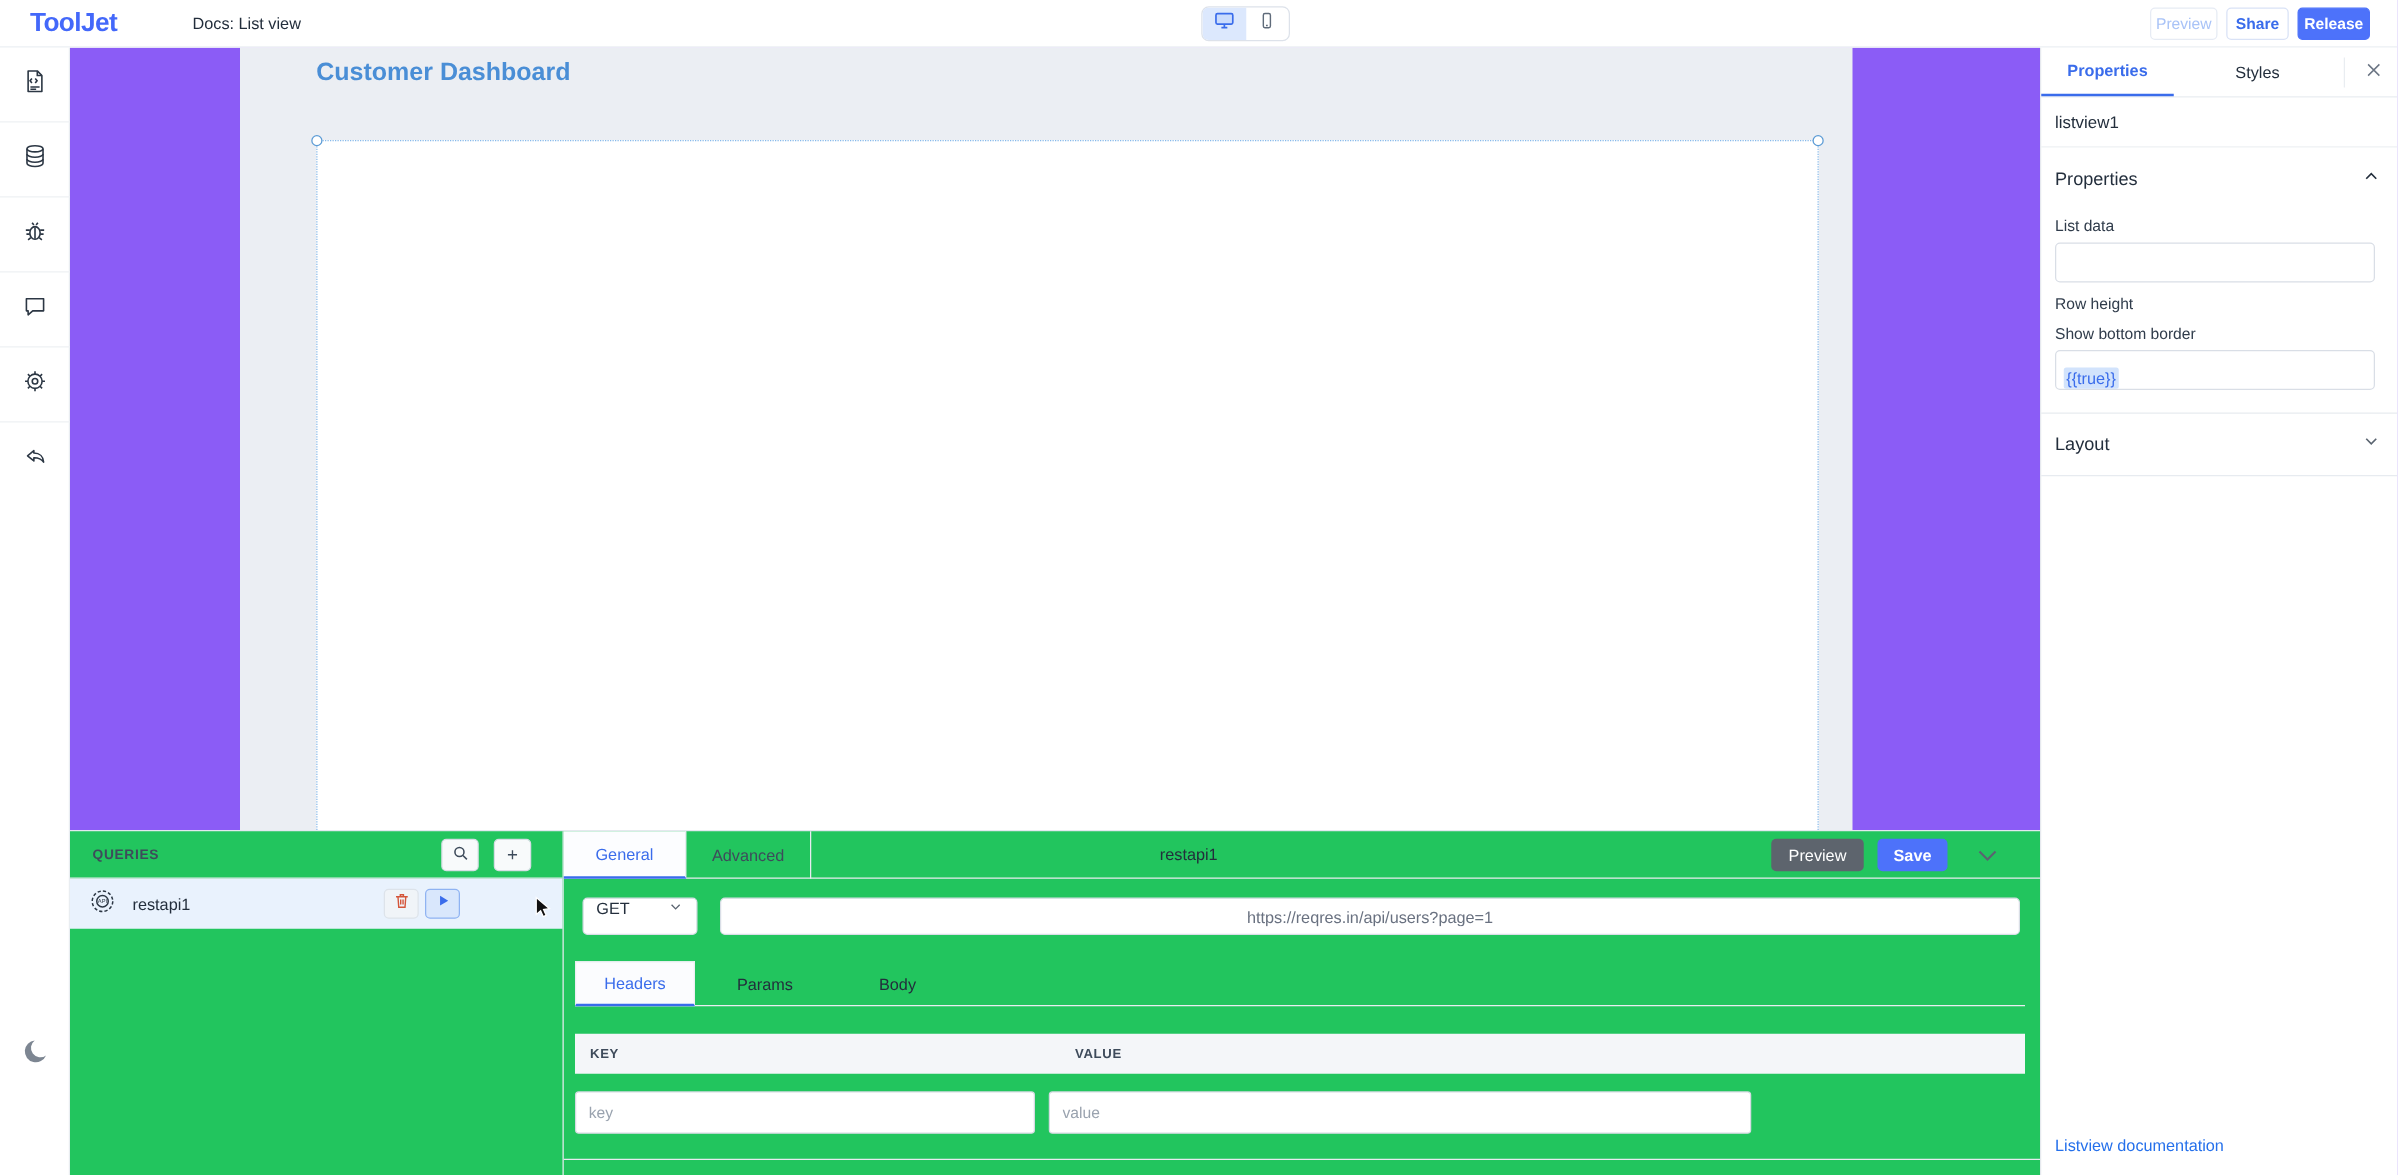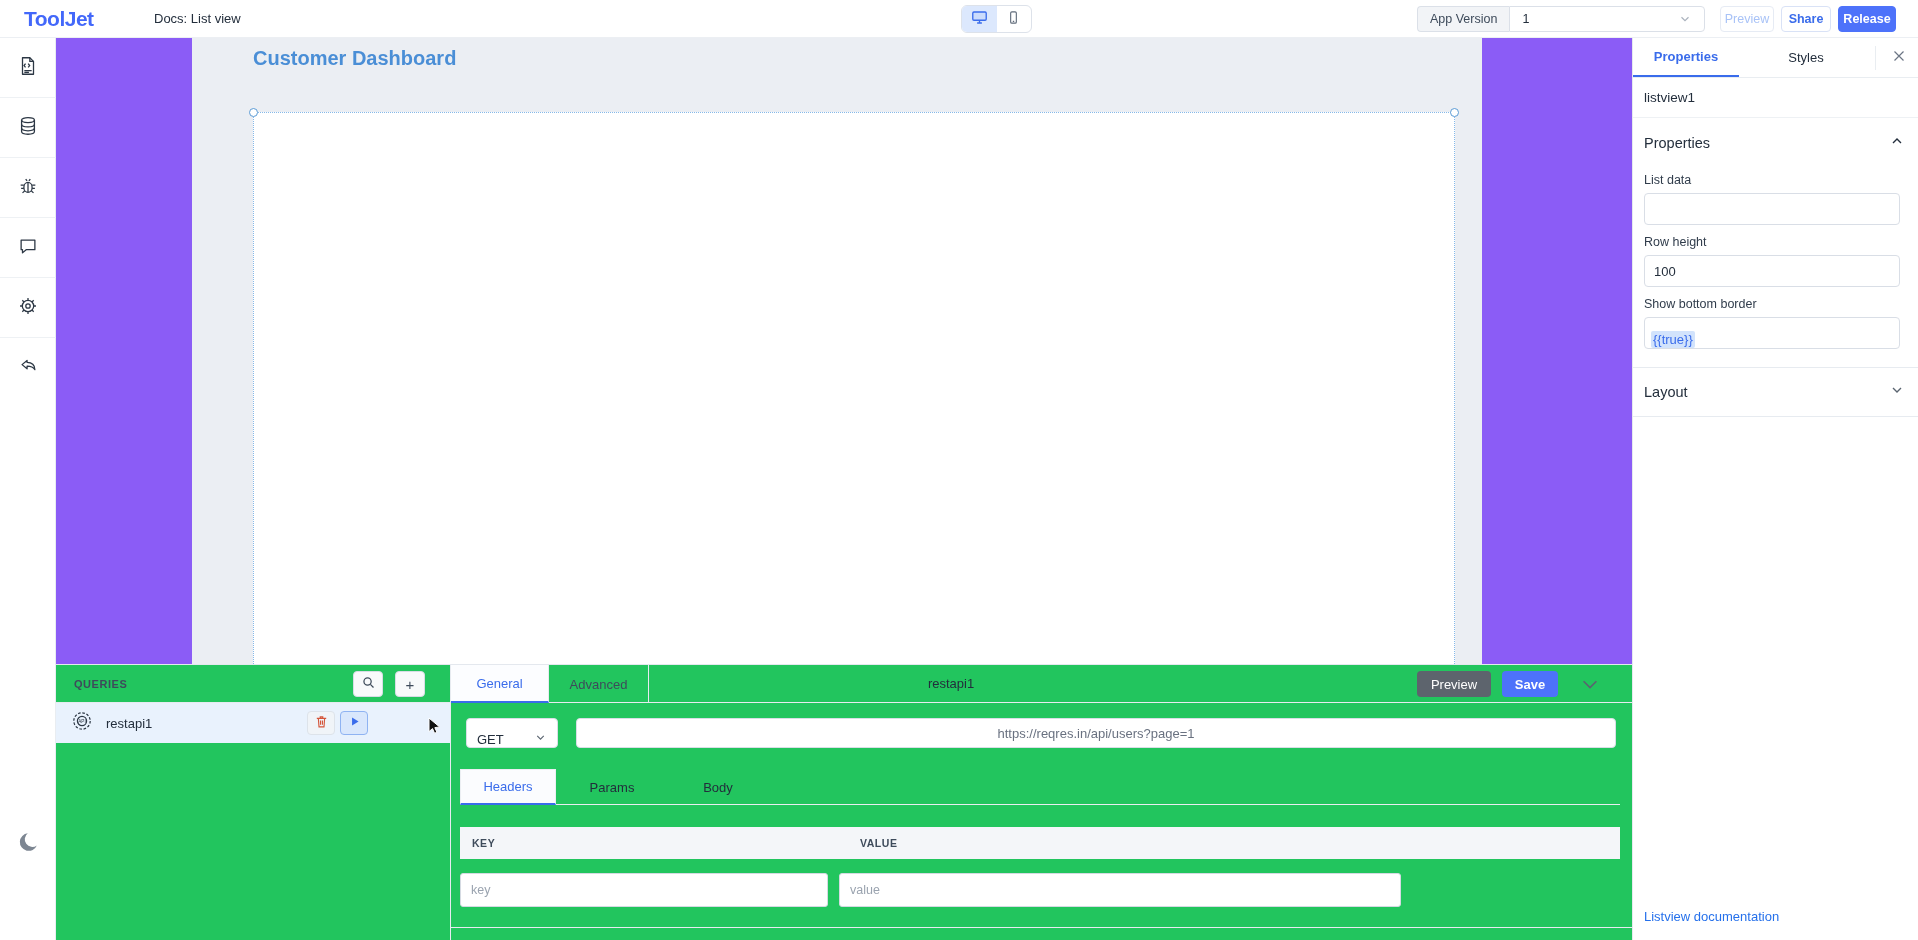--- a/index.html
+++ b/index.html
@@ -52,21 +52,21 @@
   .row-btn.play{left:284px;background:#d9e7fc;border:1px solid #8fb3f2;}
 
   #query-editor{position:absolute;left:395px;top:0;width:1181px;height:276px;}
   .qe-tabbar{position:absolute;left:0;top:0;width:100%;height:38px;border-bottom:1px solid #e7ebf0;}
   .qe-tab{position:absolute;top:0;height:38px;display:flex;align-items:center;justify-content:center;font-size:13px;color:#3e4b5b;border-right:1px solid #e7ebf0;cursor:pointer;}
   .qe-tab.active{color:#3a6ceb;border-bottom:2px solid #3a6ceb;background:#fcfdff;}
   .qe-name{position:absolute;left:500px;top:11px;transform:translateX(-50%);font-size:13px;color:#232e3c;}
   .btn-qpreview{position:absolute;left:966px;top:6px;width:74px;height:26px;background:#5d646d;color:#fff;border-radius:4px;font-size:13px;display:flex;align-items:center;justify-content:center;cursor:pointer;}
   .btn-qsave{position:absolute;left:1051px;top:6px;width:56px;height:26px;background:#4d72fa;color:#fff;border-radius:4px;font-size:13px;font-weight:bold;display:flex;align-items:center;justify-content:center;cursor:pointer;}
   .qe-collapse{position:absolute;left:1128px;top:8px;color:#5a6470;cursor:pointer;}
-  .method-select{position:absolute;left:15px;top:53px;width:92px;height:30px;border:1px solid #d9dee6;border-radius:4px;display:flex;align-items:flex-end;justify-content:space-between;padding:0 10px;font-size:13px;color:#232e3c;cursor:pointer;background:#fff;}
+  .method-select{position:absolute;left:15px;top:53px;width:92px;height:30px;border:1px solid #d9dee6;border-radius:4px;display:flex;align-items:flex-start;justify-content:space-between;padding:0 10px;font-size:13px;color:#232e3c;cursor:pointer;background:#fff;}
   .url-input{position:absolute;left:125px;top:53px;width:1040px;height:30px;border:1px solid #d9dee6;border-radius:4px;padding:0 10px;font-size:13px;color:#697180;background:#fff;outline:none;font-family:"Liberation Sans",sans-serif;text-align:center;}
   .subtabs{position:absolute;left:9px;top:104px;right:12px;height:36px;border-bottom:1px solid #e9edf1;}
   .subtab{position:absolute;top:0;height:36px;display:flex;align-items:center;justify-content:center;font-size:13px;color:#232e3c;cursor:pointer;}
   .subtab.active{color:#3a6ceb;border:1px solid #eceff3;border-bottom:2px solid #3a6ceb;background:#fbfcfe;}
   .kv-header{position:absolute;left:9px;top:162px;right:12px;height:32px;background:#f4f6f9;display:flex;align-items:center;}
   .kv-h{font-size:10.5px;font-weight:bold;color:#3e4b5b;letter-spacing:.05em;}
   .kv-h.key{margin-left:12px;}
   .kv-h.value{position:absolute;left:400px;}
   .kv-input{position:absolute;top:208px;height:34px;border:1px solid #d5dae2;border-radius:3px;padding:0 10px;font-size:12.5px;color:#232e3c;outline:none;background:#fff;font-family:"Liberation Sans",sans-serif;}
   .kv-input::placeholder{color:#9aa3af;}
@@ -117,31 +117,20 @@
       <div class="device-seg">
         <span>
           <svg width="17" height="17" viewBox="0 0 24 24" fill="none" stroke="#5f6b7a" stroke-width="1.6">
               <rect x="8" y="4" width="8" height="16" rx="1.8"></rect>
               <path d="M11 17.5h2"></path>
             </svg>
         </span>
       </div>
     </div>
 
-    <div class="abs ver-group">
-      <div class="ver-label">App Version</div>
-      <div class="ver-value">
-        <span>1</span>
-        <span>
-          <svg class="chev" width="14" height="14" viewBox="0 0 24 24" fill="none" stroke="#aab2bd" stroke-width="2">
-              <path d="M6 9l6 6 6-6"></path>
-            </svg>
-        </span>
-      </div>
-    </div>
 
     <div class="abs hbtn btn-preview">Preview</div>
     <div class="abs hbtn btn-share">Share</div>
     <div class="abs hbtn btn-release">Release</div>
   </div>
 
   <div id="lsidebar">
     <div class="side-cell">
       <span>
         <svg width="22" height="22" viewBox="0 0 24 24" fill="none" stroke="#2c3744" stroke-width="1.4">
@@ -320,21 +309,20 @@
         <svg width="16" height="16" viewBox="0 0 24 24" fill="none" stroke="#232e3c" stroke-width="2">
             <path d="M6 15l6-6 6 6"></path>
           </svg>
       </span>
     </div>
 
     <div class="field-label">List data</div>
     <input class="field-input" type="text" value="" style="">
 
     <div class="field-label">Row height</div>
-    <input class="field-input" type="text" value="100" style="">
 
     <div class="field-label">Show bottom border</div>
     <div class="code-input">
       <span class="code-chip">{{true}}</span>
     </div>
 
     <hr class="insp-hr">
 
     <div class="layout-header">
       <span class="section-title">Layout</span>

